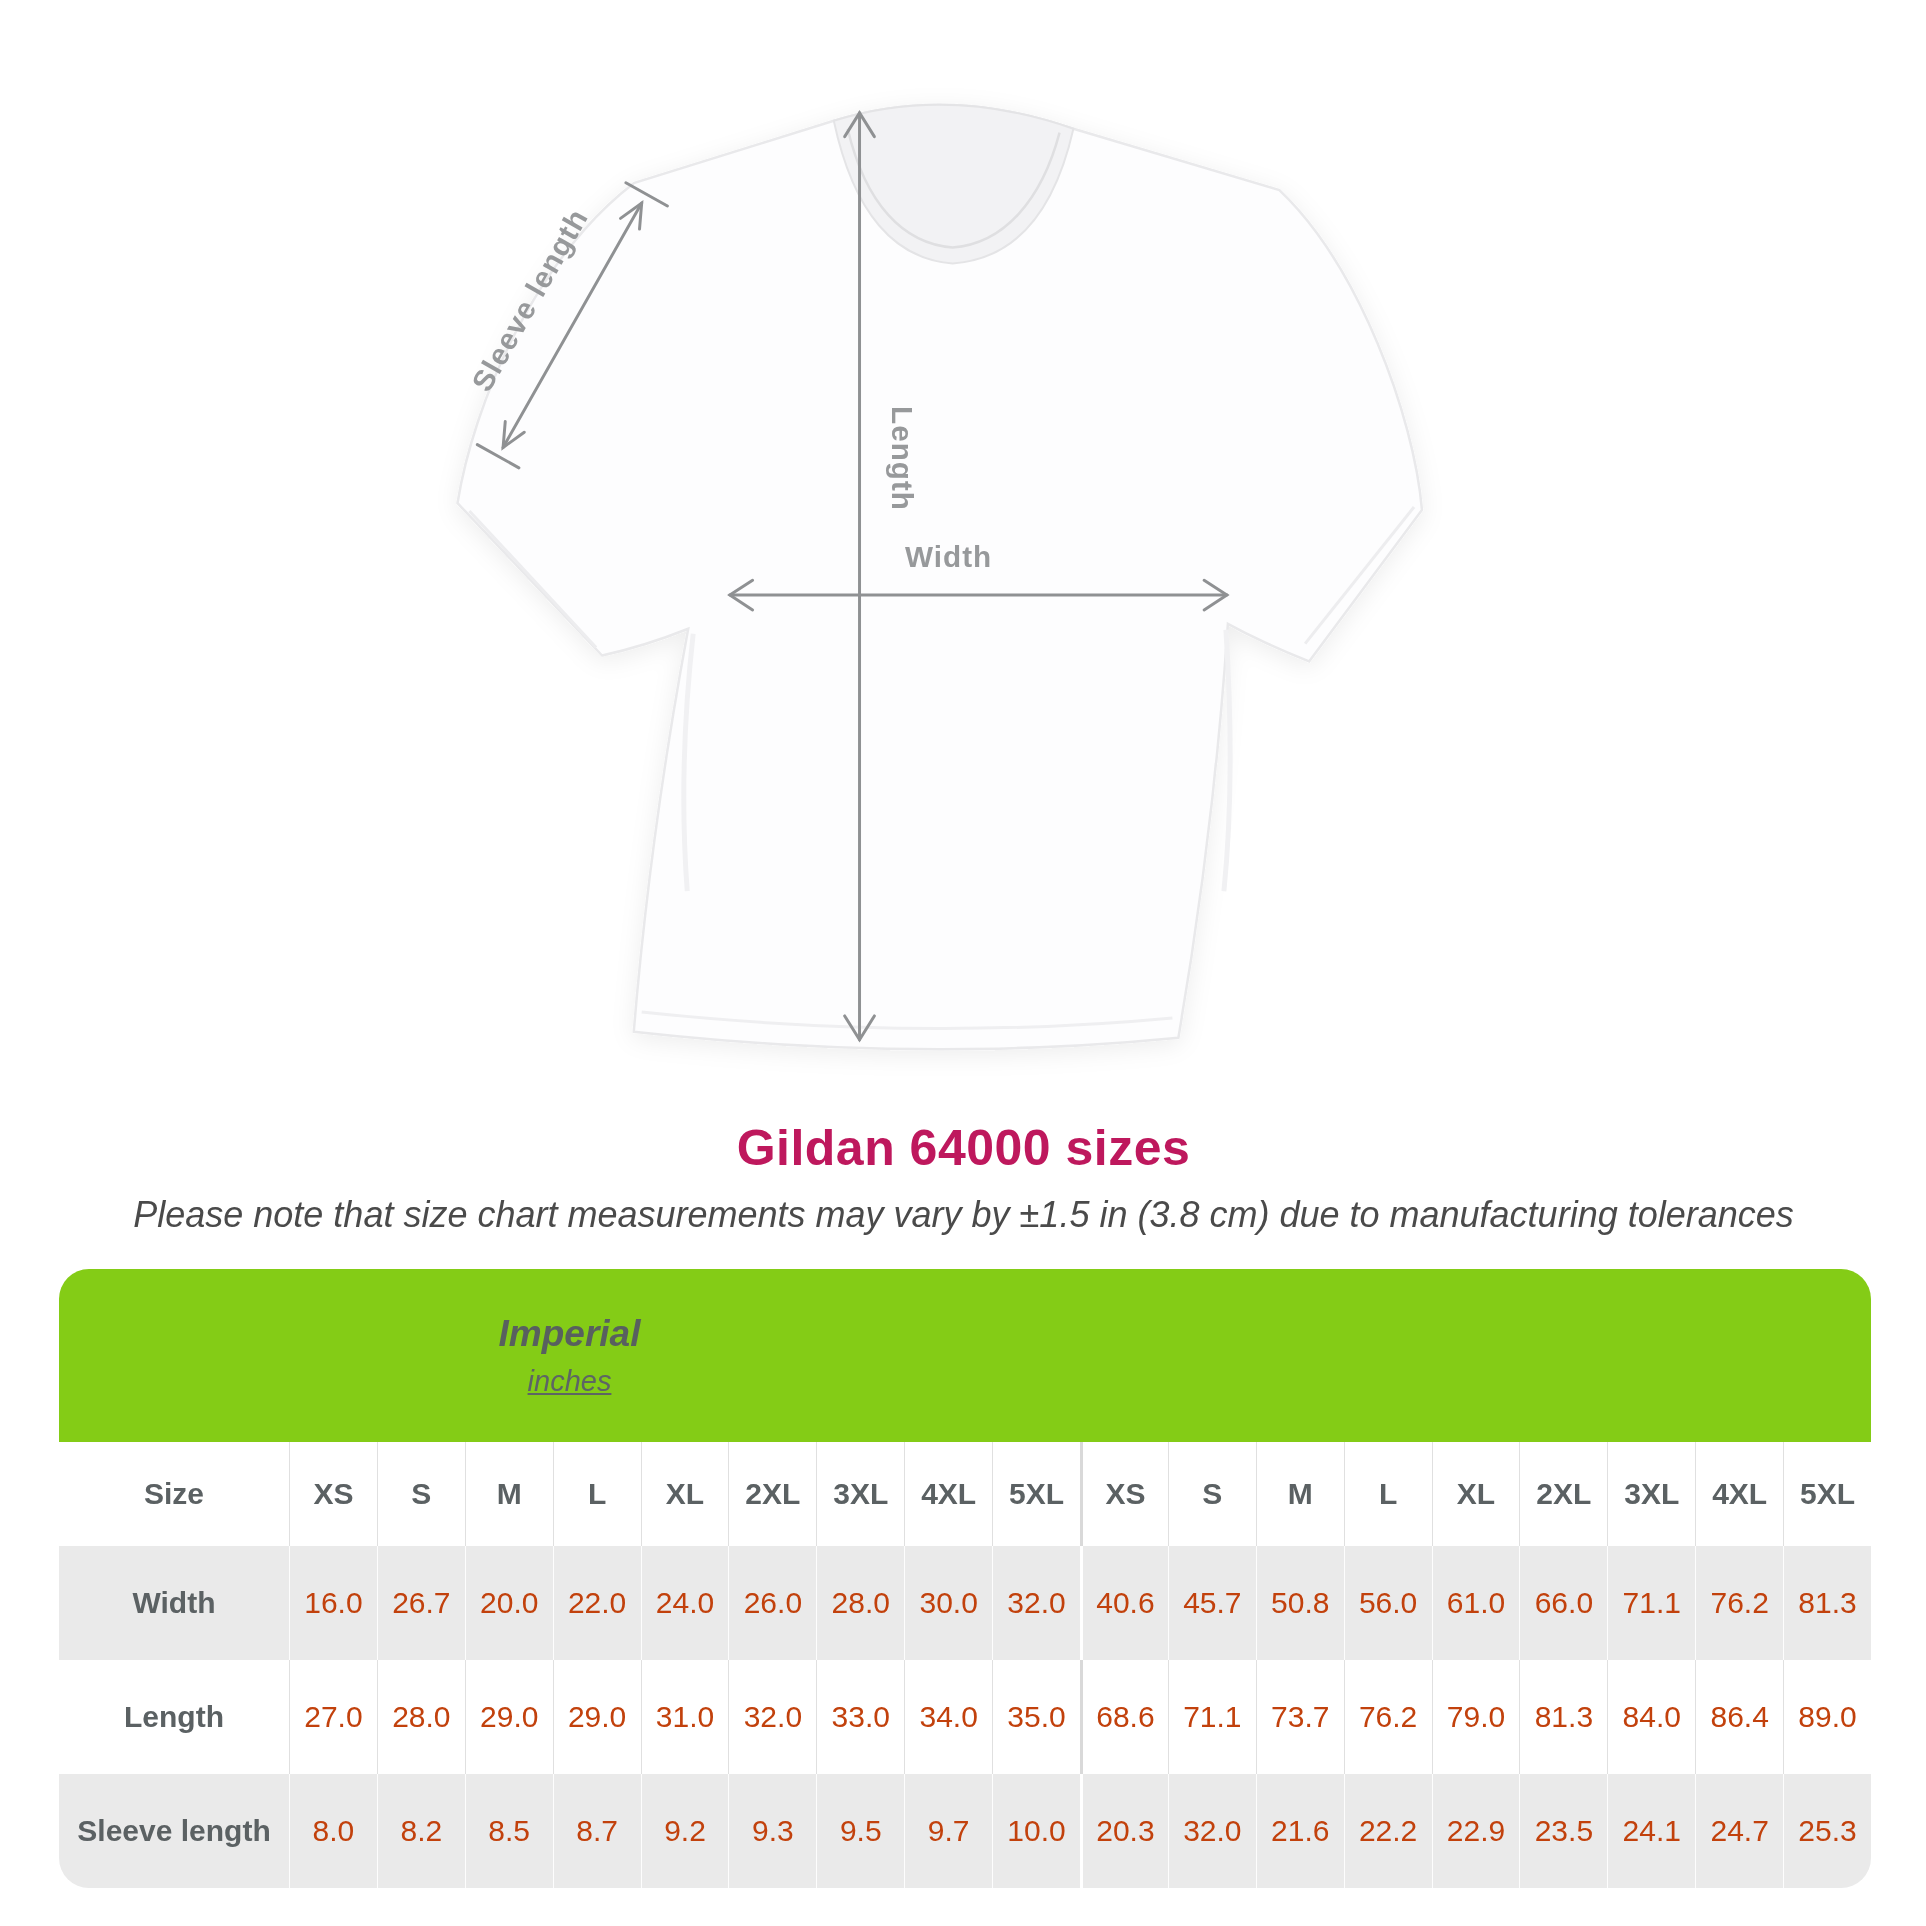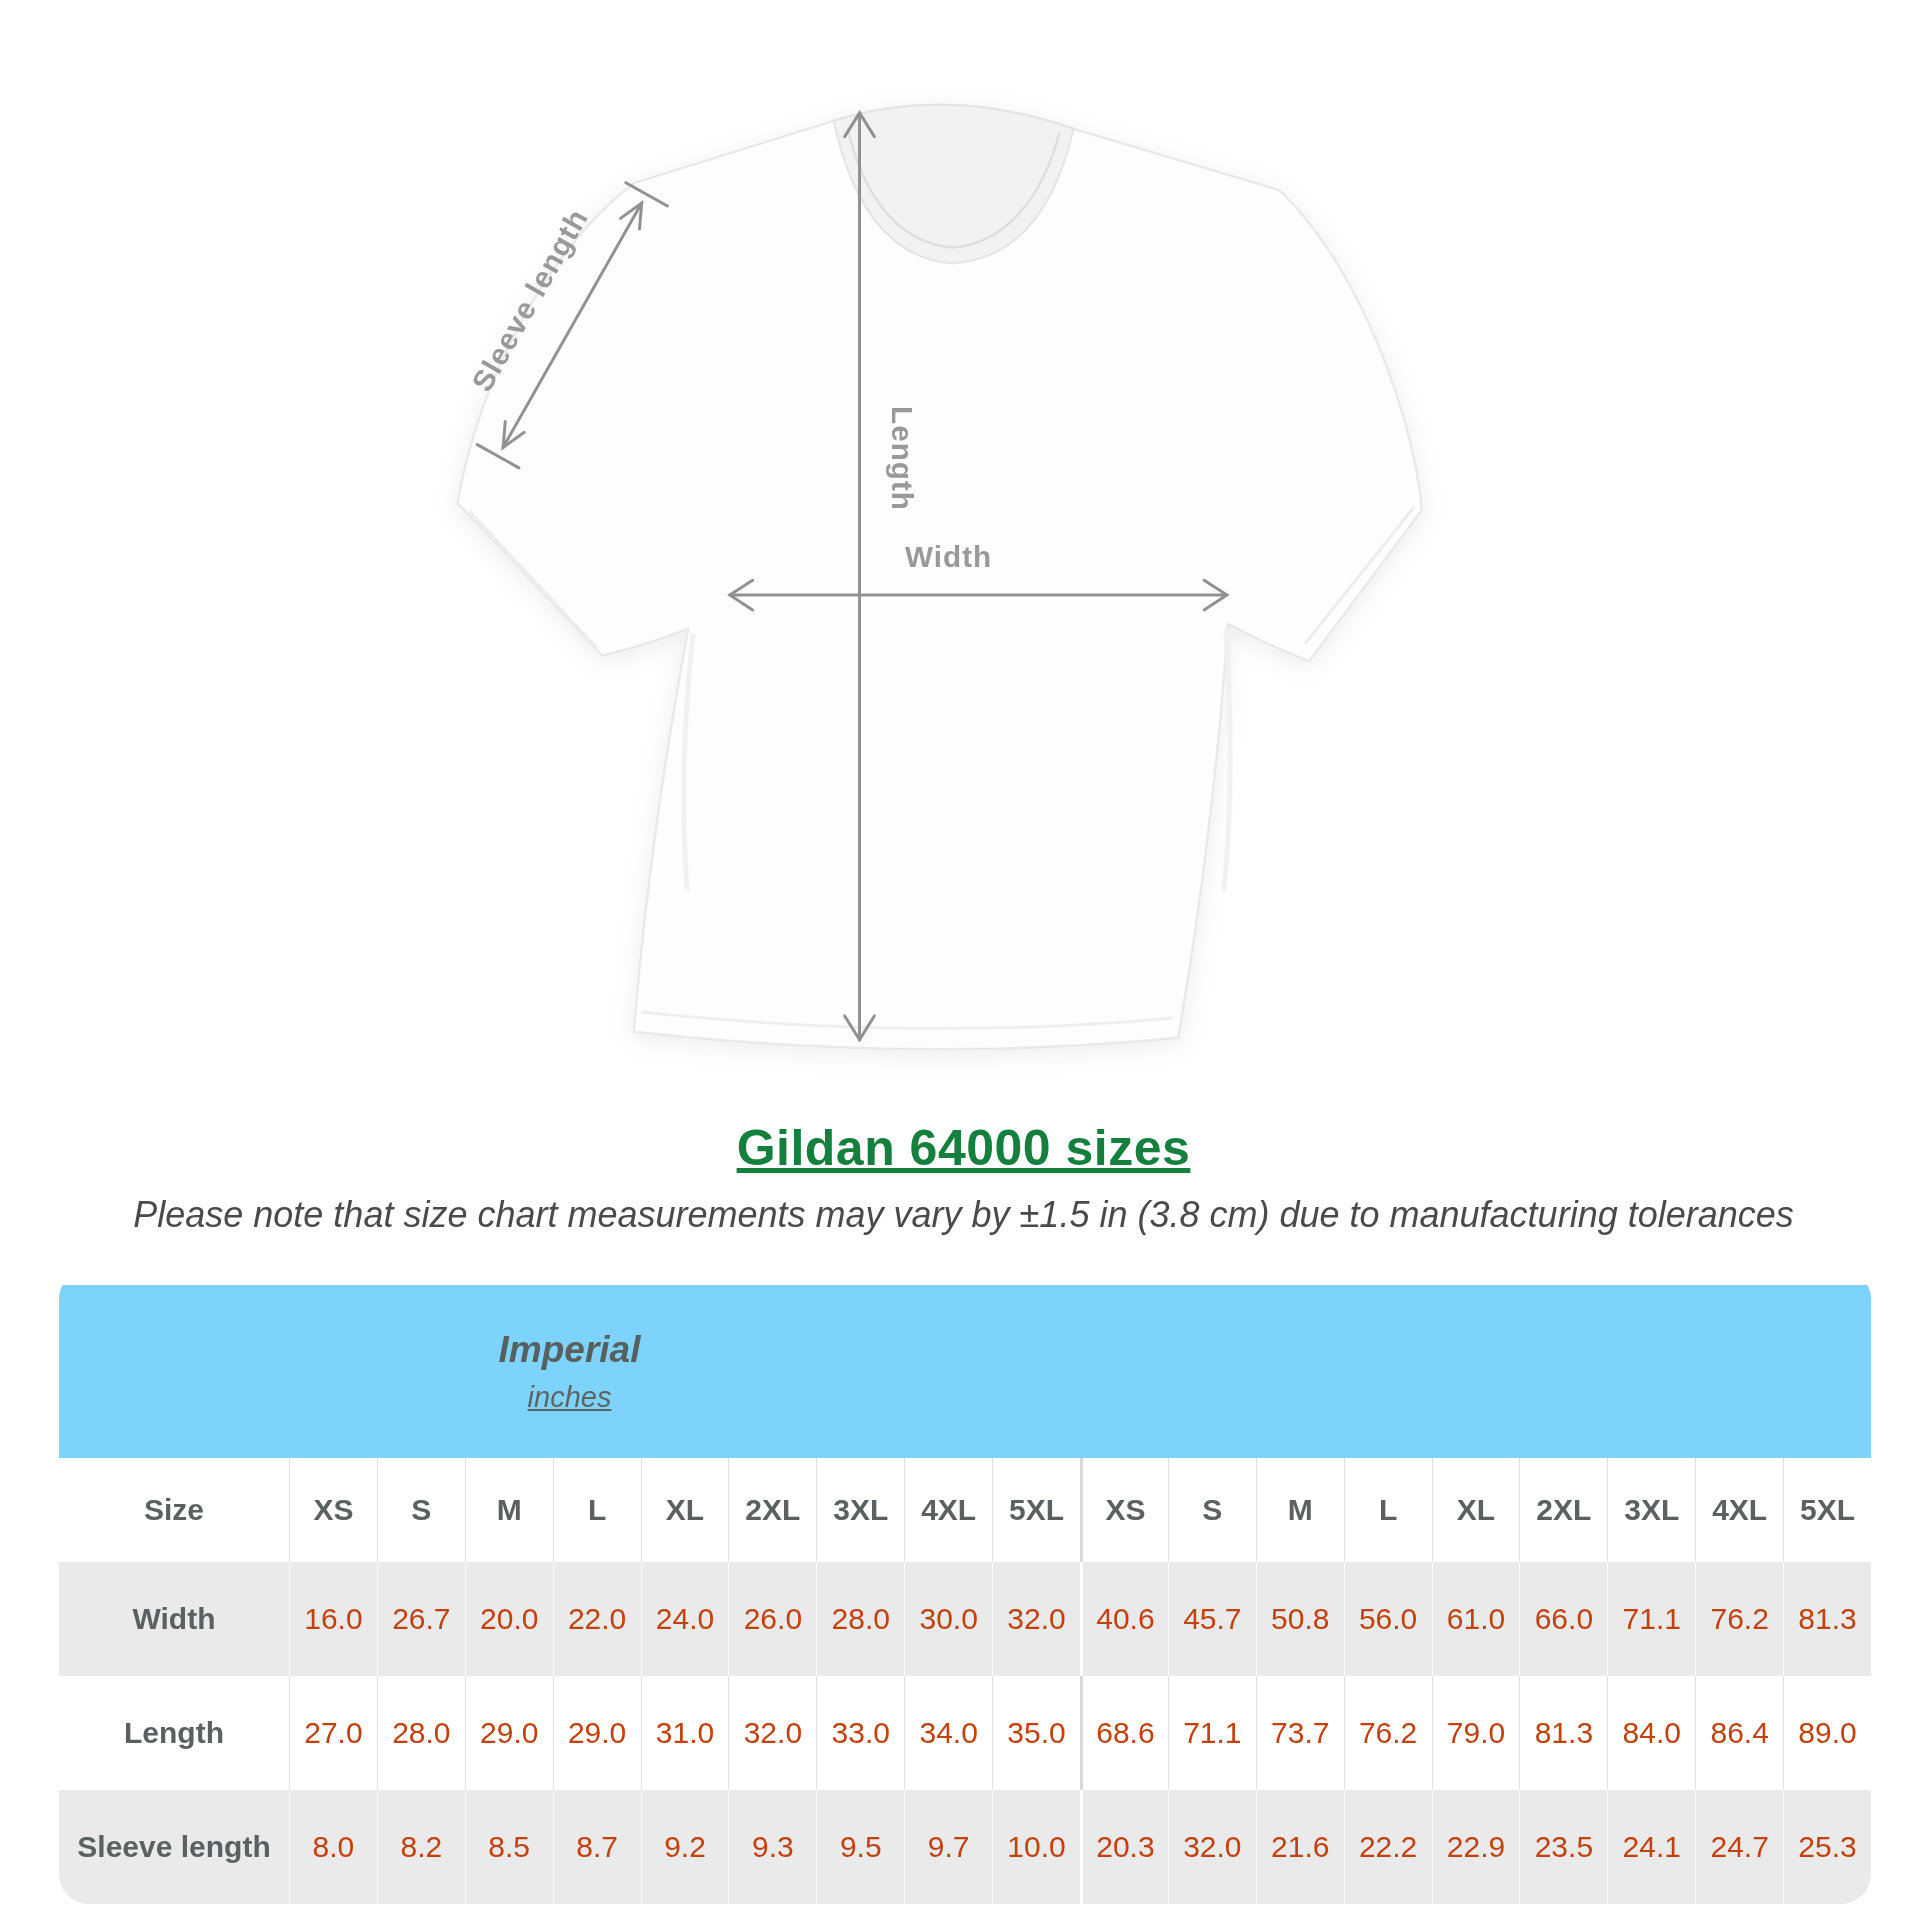--- a/index.html
+++ b/index.html
@@ -11,42 +11,40 @@
     overflow:hidden;
   }
 
   
   .diagram-svg { position:absolute; top:0; left:0; }
 
   
   .chart-title {
     position:absolute; top:1119px; left:0; width:100%;
     text-align:center;
-    font-size:50px; font-weight:700; color:#15803d;
+    font-size:50px; font-weight:700; color:#be185d;
     letter-spacing:0.5px;
-    text-decoration:underline;
   }
   .chart-note {
     position:absolute; top:1194px; left:0; width:100%;
     text-align:center;
     font-style:italic;
     font-size:36px; color:#4a4a4a;
   }
 
   
   .size-table {
     position:absolute; top:1269px; left:59px; width:1812px;
     border-radius:30px; overflow:hidden;
   }
   .unit-band {
     display:grid;
     grid-template-columns:1021px 791px;
     height:173px;
-    background:#7dd3fc;
-    margin-top:16px;
+    background:#84cc16;
   }
   .band-cell {
     display:flex; flex-direction:column;
     align-items:center; justify-content:center;
     gap:10px;
   }
   .band-title {
     font-size:37px; font-weight:700; font-style:italic; color:#58605f;
   }
   .band-sub {

